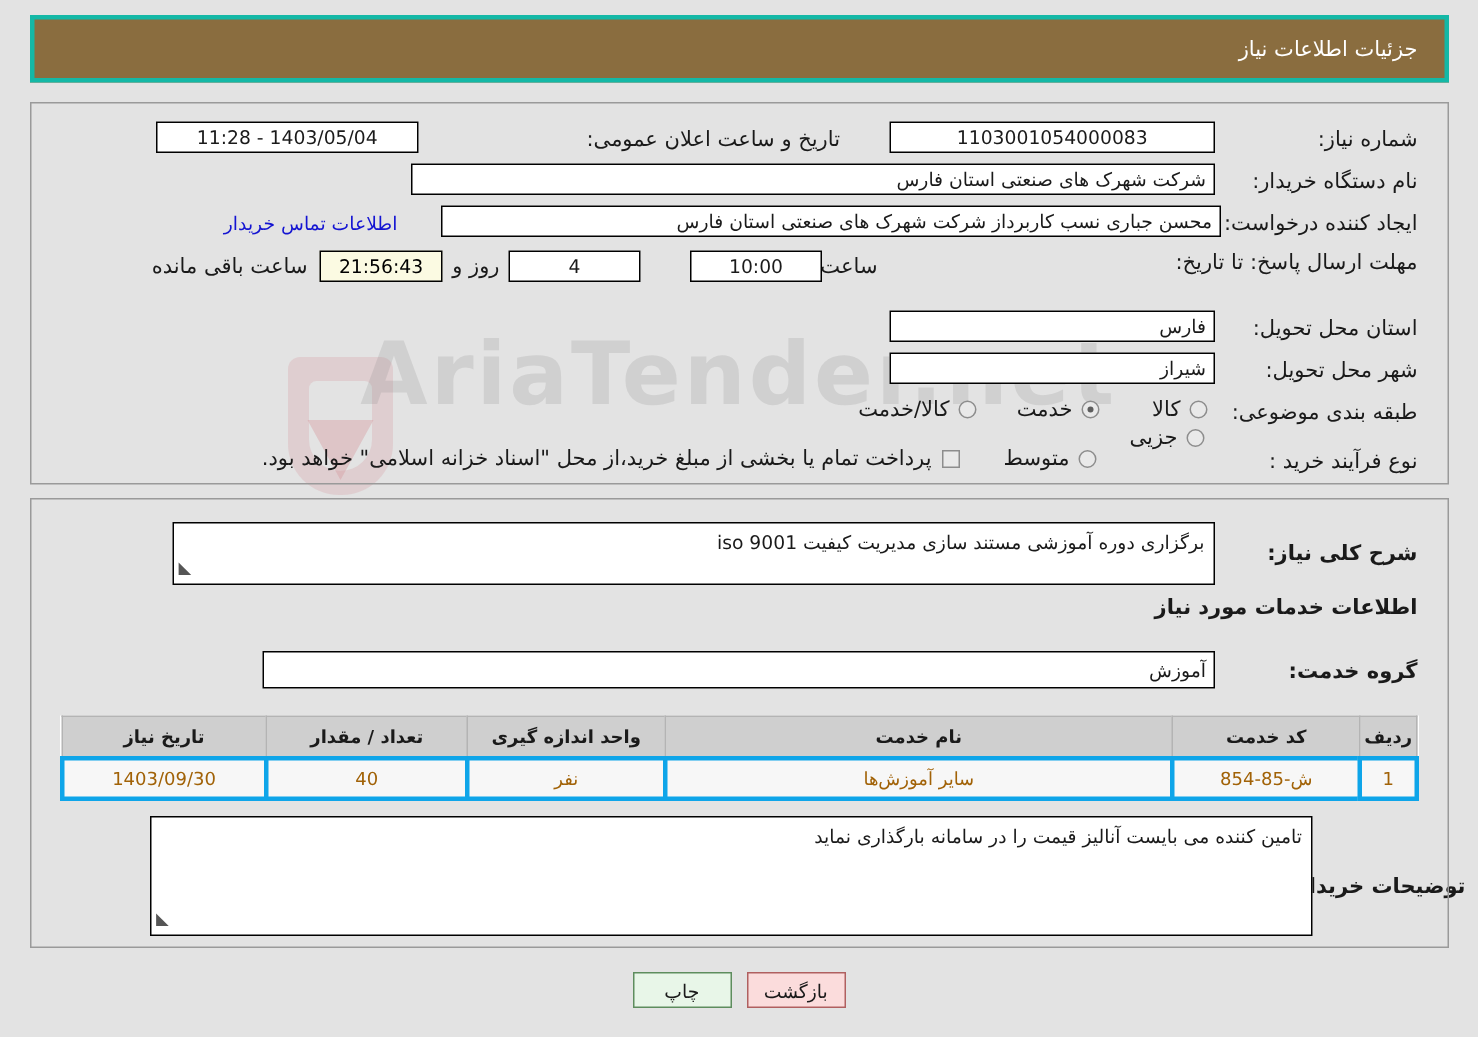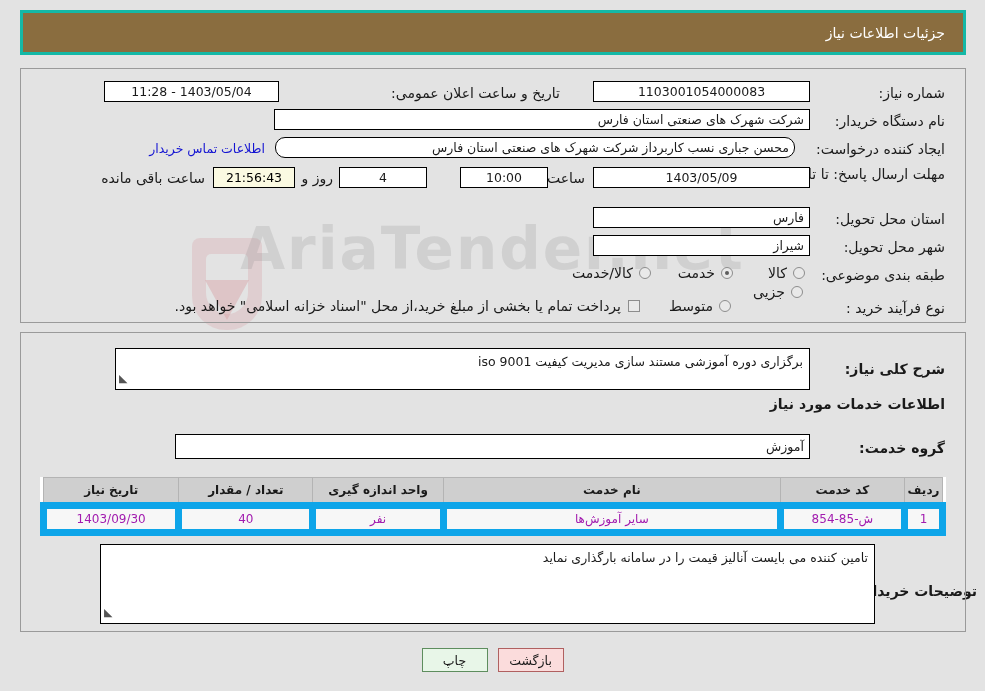--- a/index.html
+++ b/index.html
@@ -177,24 +177,24 @@
   .tbl th {
     background: #cfcfcf;
     border: 1px solid #b4b4b4;
     height: 28px;
     font-weight: bold;
     color: #1a1a1a;
     font-size: 12px;
   }
   .tbl td {
     background: #f7f7f7;
-    border: 7px solid #0ea5e9;
+    border: 3px solid #0ea5e9;
     height: 27px;
     text-align: center;
-    color: #a21caf;
+    color: #a16207;
     font-size: 12px;
   }
   
   .btns {
     position: absolute;
     left: 0; right: 0; top: 648px;
     display: flex;
     justify-content: center;
     gap: 10px;
     z-index: 2;
@@ -242,30 +242,27 @@
   <div class="row" style="top:110px; right:40px;">
     <span class="lbl">نام دستگاه خریدار:</span>
   </div>
   <div class="fld r" style="position:absolute; top:109px; right:175px; width:536px;">
     <span>شرکت شهرک های صنعتی استان فارس</span>
   </div>
 
   <div class="row" style="top:138px; right:40px;">
     <span class="lbl">ایجاد کننده درخواست:</span>
   </div>
-  <div class="fld r" style="position:absolute; top:137px; right:190px; width:520px; overflow:hidden;border-radius:10px;">
+  <div class="fld r" style="position:absolute; top:137px; right:171px; width:520px; overflow:hidden;">
     <span>محسن  جباری نسب کاربرداز شرکت شهرک های صنعتی استان فارس</span>
   </div>
   <a class="link" style="position:absolute; top:141px; right:720px;">اطلاعات تماس خریدار</a>
 
   <div style="position:absolute; top:166px; right:40px; width:120px; line-height:15px;">
     <span class="lbl">مهلت ارسال پاسخ: تا تاریخ:</span>
-  </div>
-  <div class="fld c" style="position:absolute; top:167px; right:175px; width:217px;">
-    <span>1403/05/09</span>
   </div>
   <span class="lbl" style="position:absolute; top:170px; right:400px;">ساعت</span>
   <div class="fld c" style="position:absolute; top:167px; right:437px; width:88px;">
     <span>10:00</span>
   </div>
   <div class="fld c" style="position:absolute; top:167px; right:558px; width:88px;">
     <span>4</span>
   </div>
   <span class="lbl" style="position:absolute; top:170px; right:652px;">روز و</span>
   <div class="fld-yellow" style="position:absolute; top:167px; right:690px; width:82px;">

